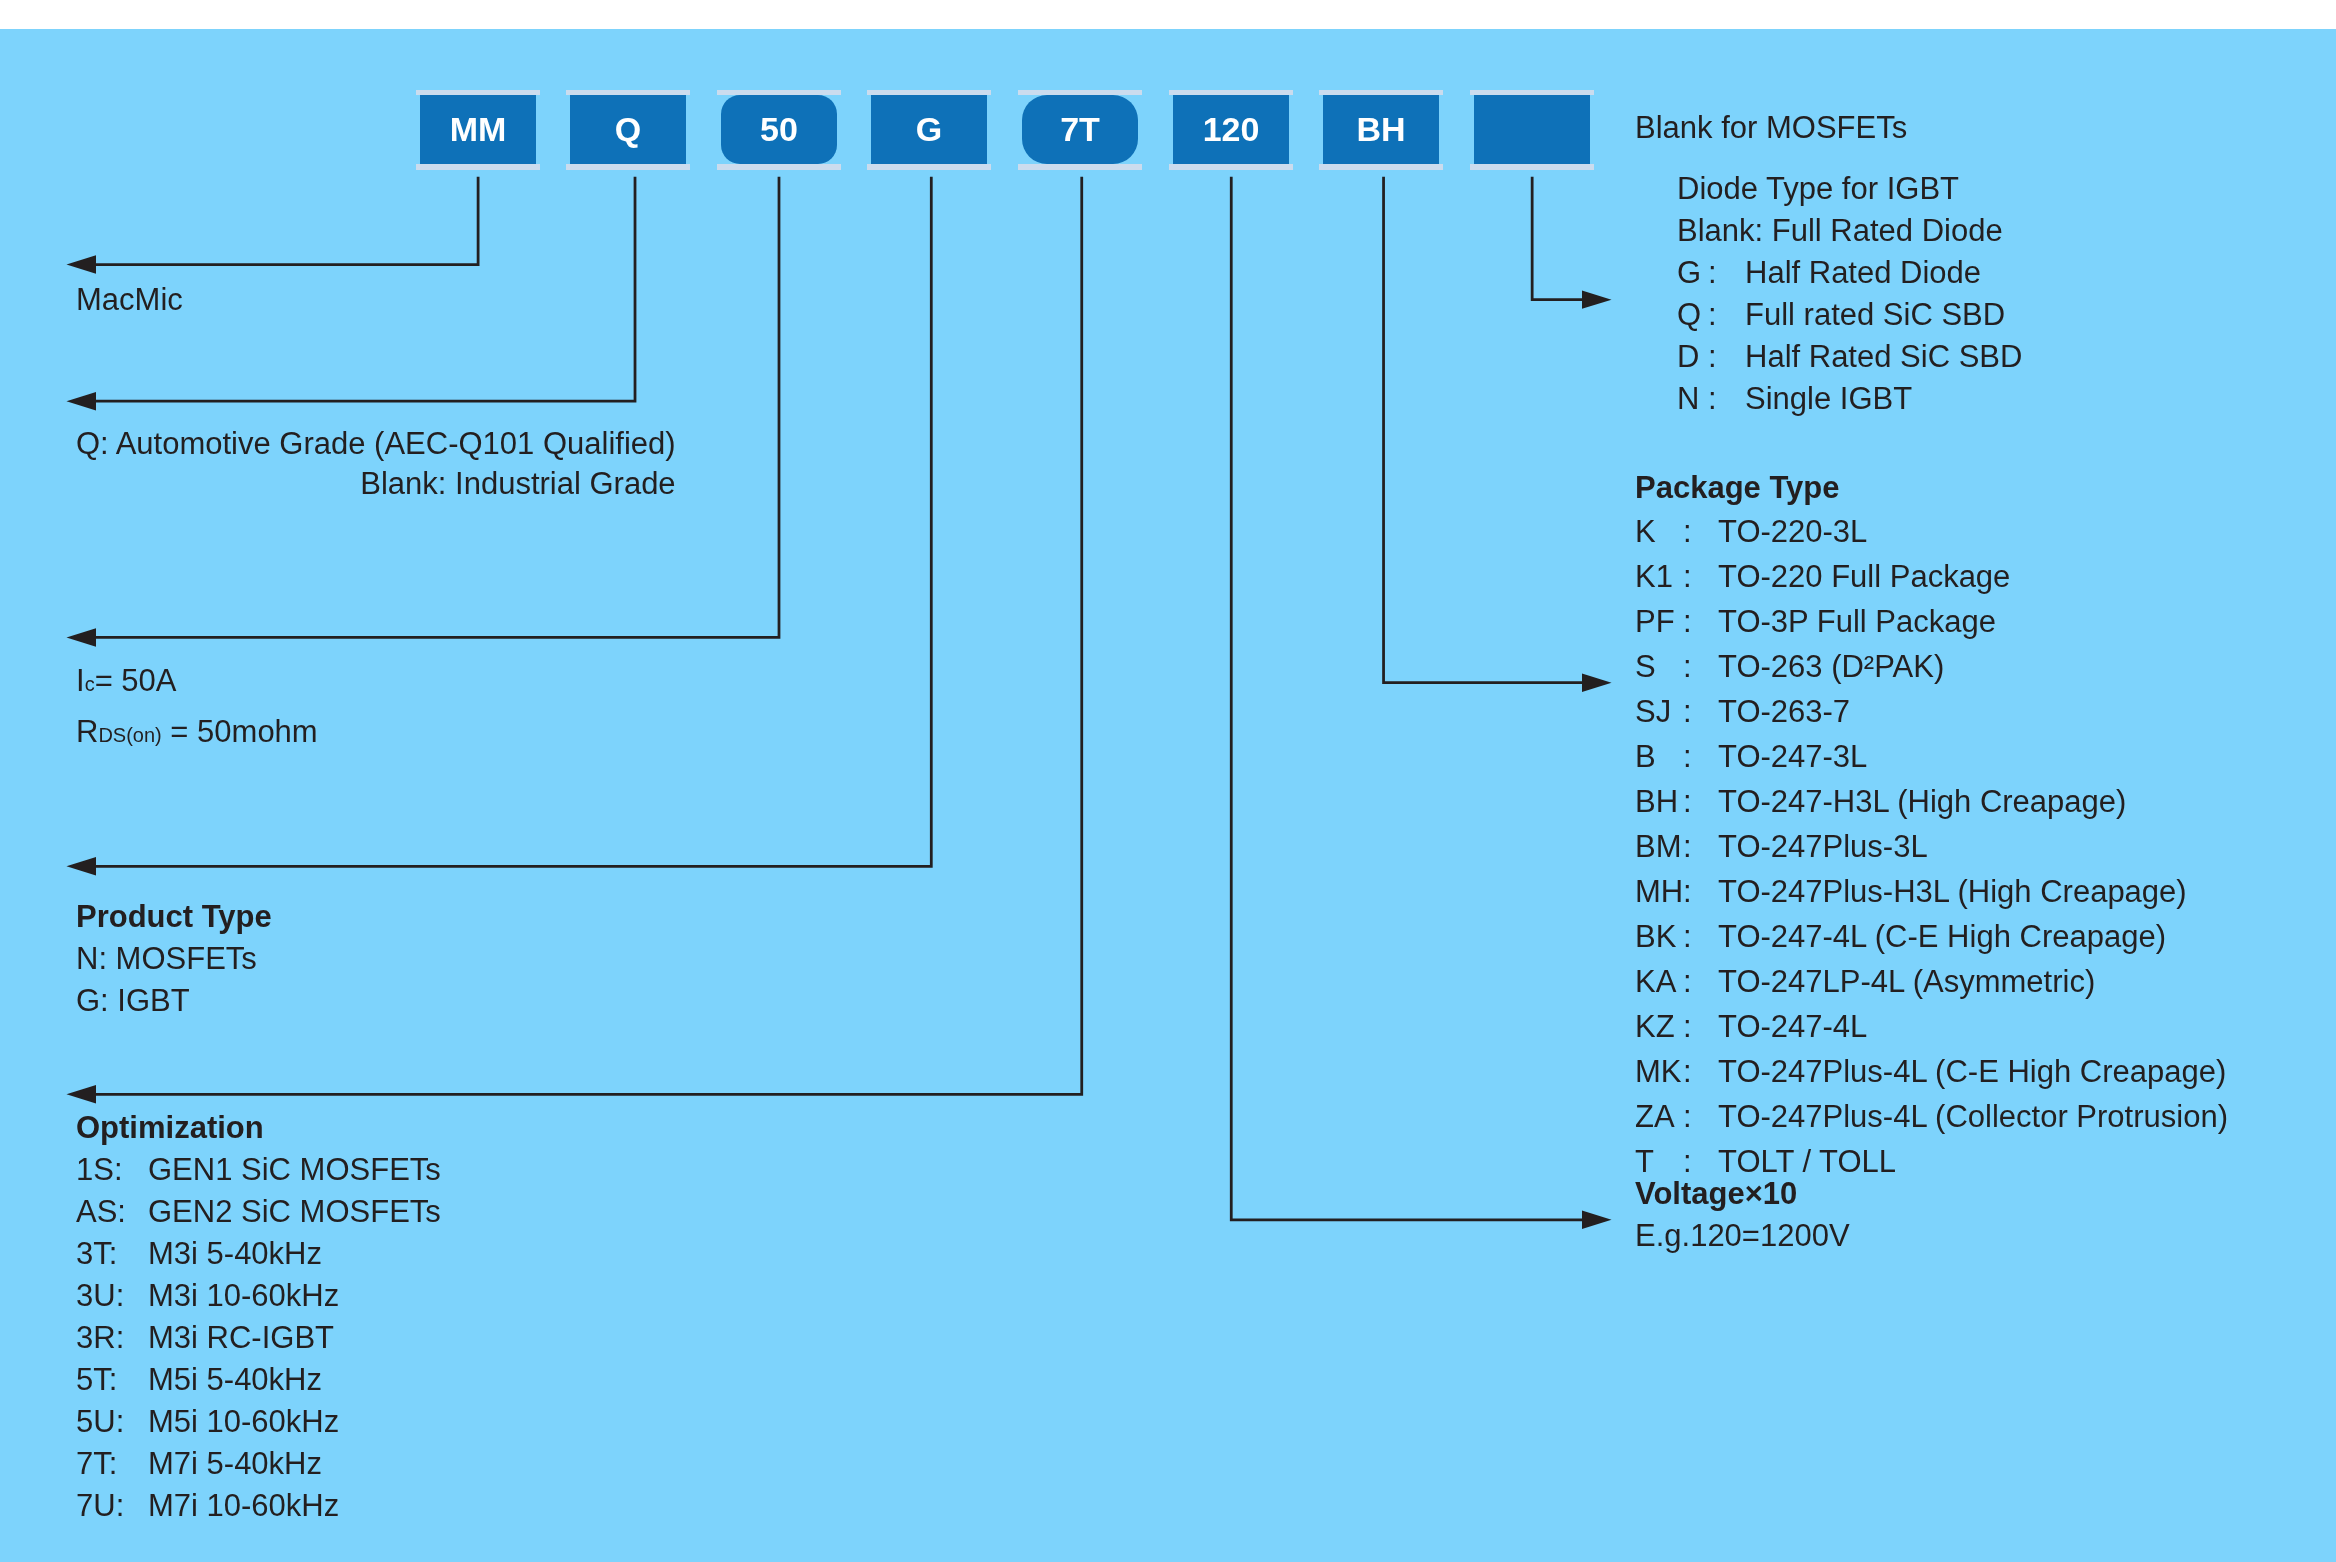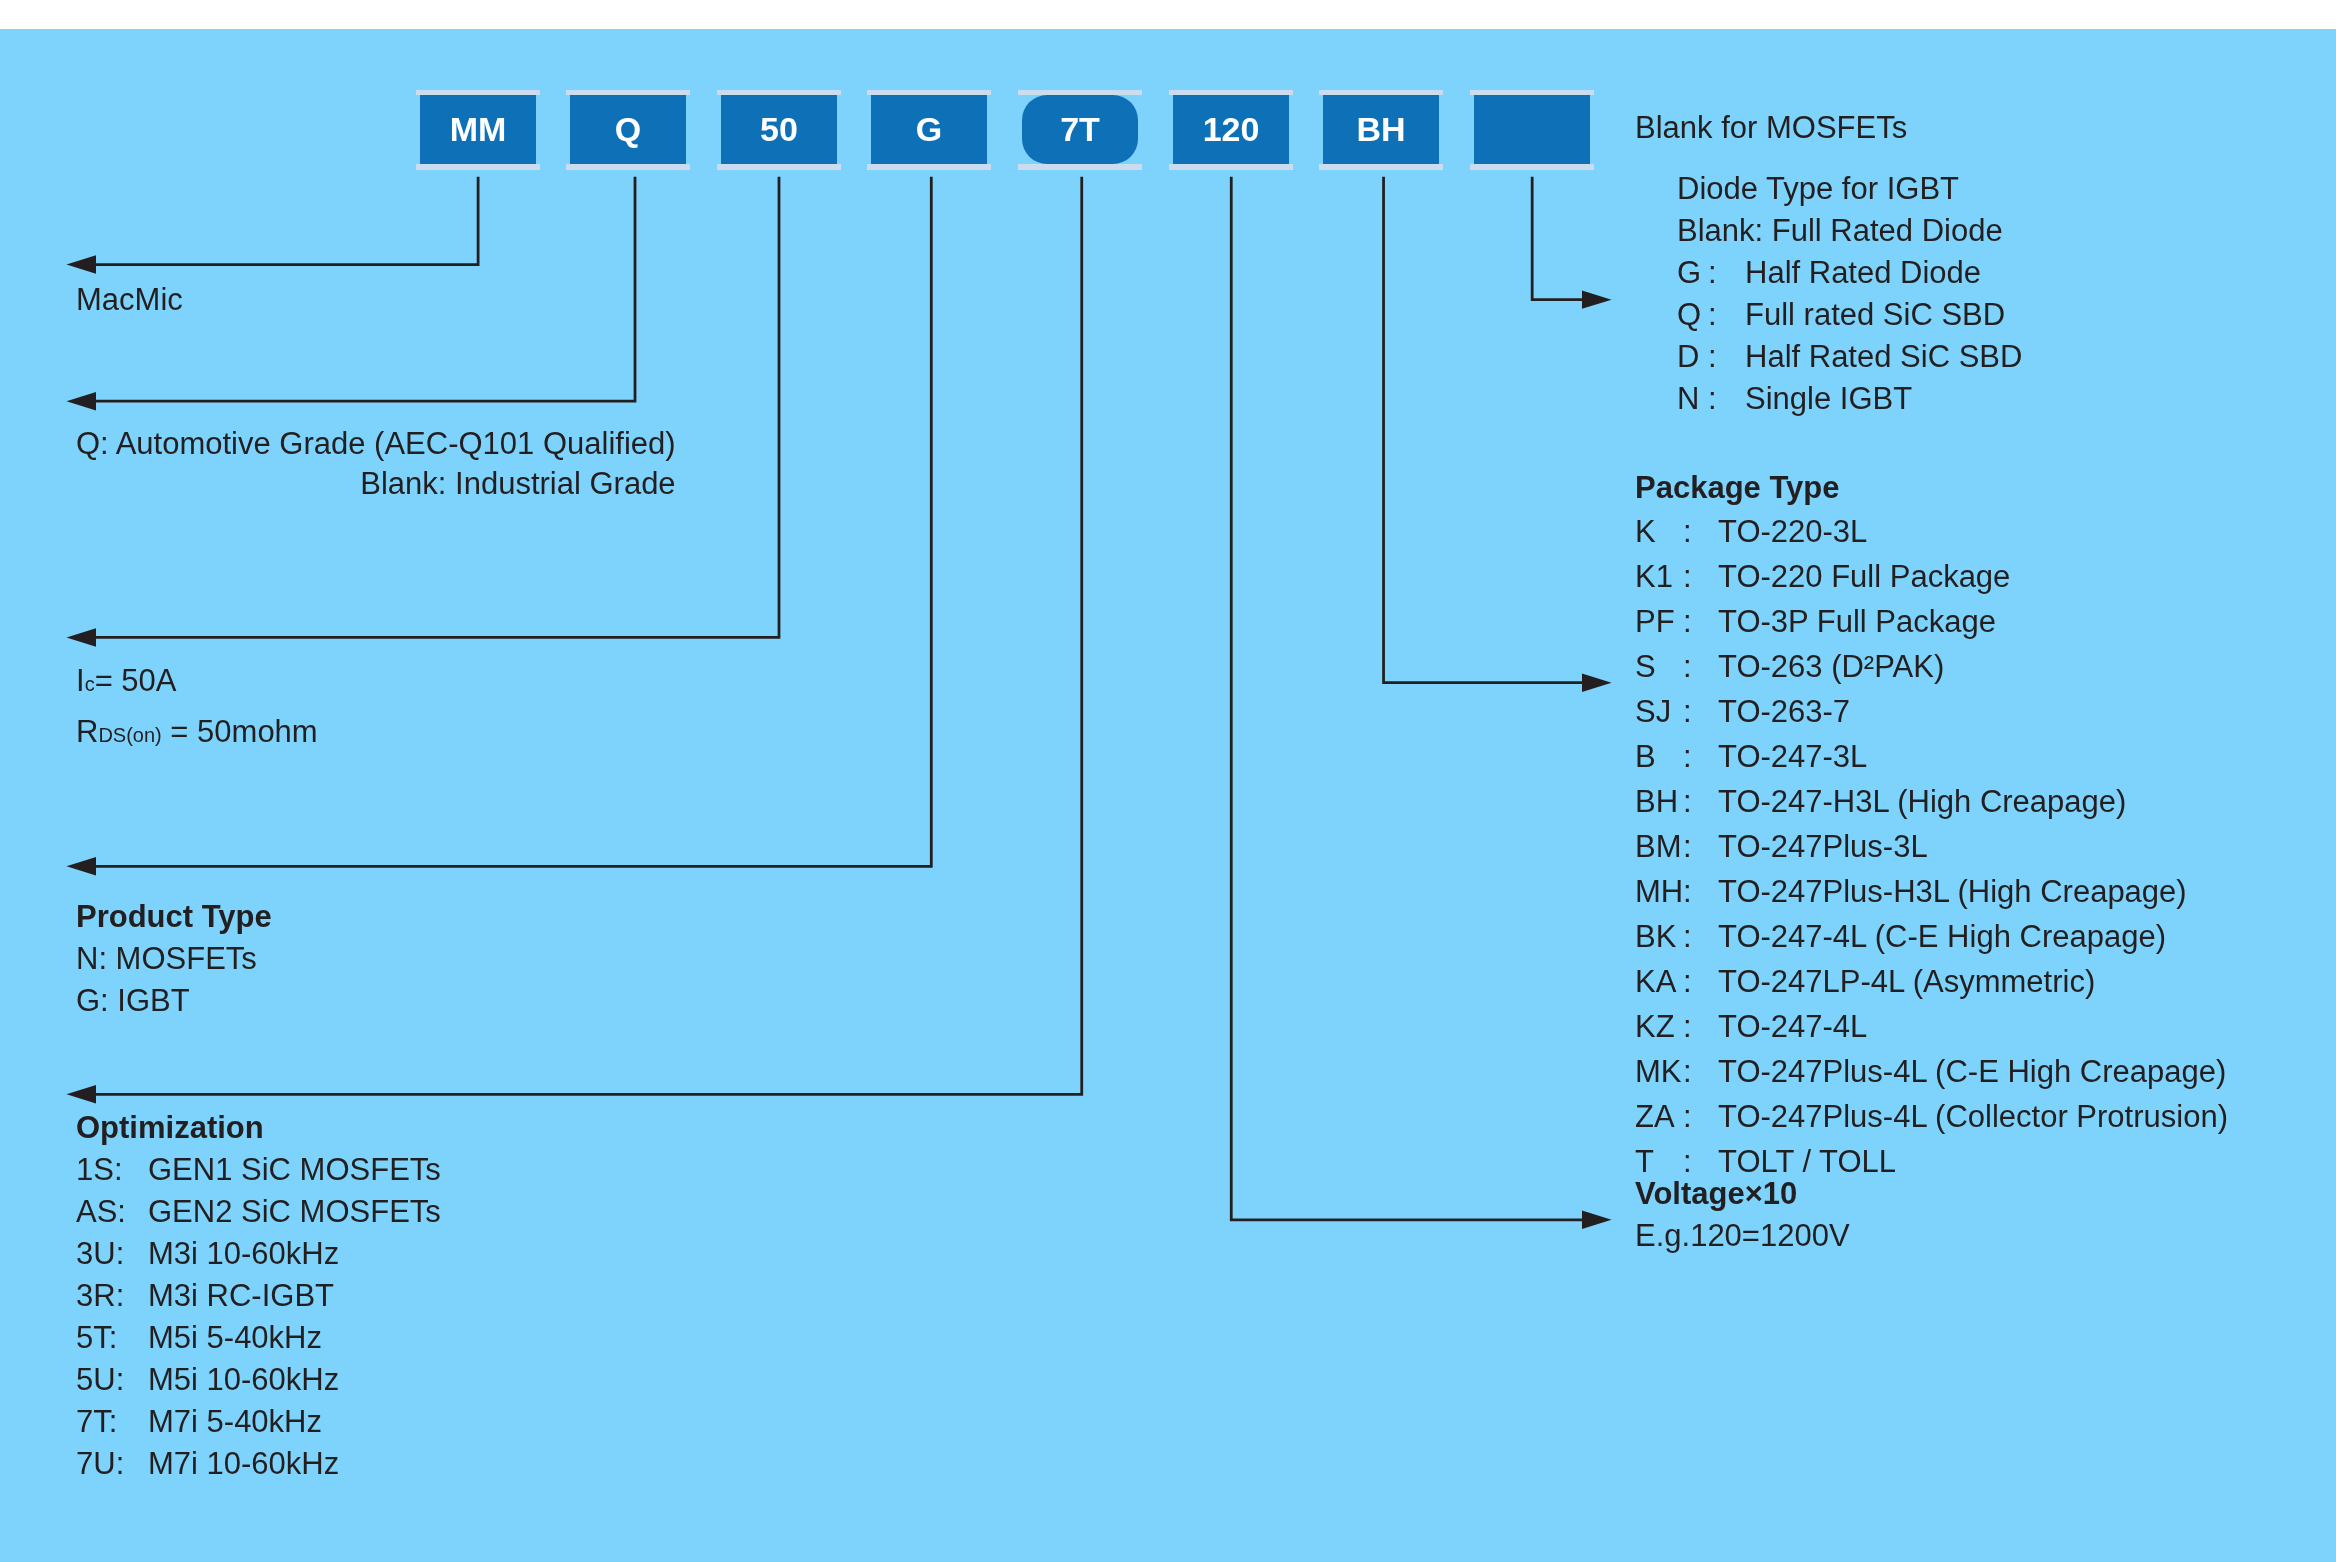--- a/index.html
+++ b/index.html
@@ -75,21 +75,21 @@
     <polygon points="1746,293 1714,283 1714,303"></polygon>
   </svg>
 
   <div id="code-row">
       <div class="code-box" style="left: 420px;">
         <span class="lbl">MM</span>
       </div>
       <div class="code-box" style="left: 570px;">
         <span class="lbl">Q</span>
       </div>
-      <div class="code-box" style="left: 721px;">
+      <div class="code-box" style="left: 721px; border-radius: 19px;">
         <span class="lbl">50</span>
       </div>
       <div class="code-box" style="left: 871px;">
         <span class="lbl">G</span>
       </div>
       <div class="code-box" style="left: 1022px; border-radius: 25px;">
         <span class="lbl">7T</span>
       </div>
       <div class="code-box" style="left: 1173px;">
         <span class="lbl">120</span>
@@ -129,20 +129,24 @@
     <div id="optimization-items">
         <div class="item-row">
           <span class="code">1S:</span>
           <span class="desc">GEN1 SiC MOSFETs</span>
         </div>
         <div class="item-row">
           <span class="code">AS:</span>
           <span class="desc">GEN2 SiC MOSFETs</span>
         </div>
         <div class="item-row">
+          <span class="code">3T:</span>
+          <span class="desc">M3i 5-40kHz</span>
+        </div>
+        <div class="item-row">
           <span class="code">3U:</span>
           <span class="desc">M3i 10-60kHz</span>
         </div>
         <div class="item-row">
           <span class="code">3R:</span>
           <span class="desc">M3i RC-IGBT</span>
         </div>
         <div class="item-row">
           <span class="code">5T:</span>
           <span class="desc">M5i 5-40kHz</span>

